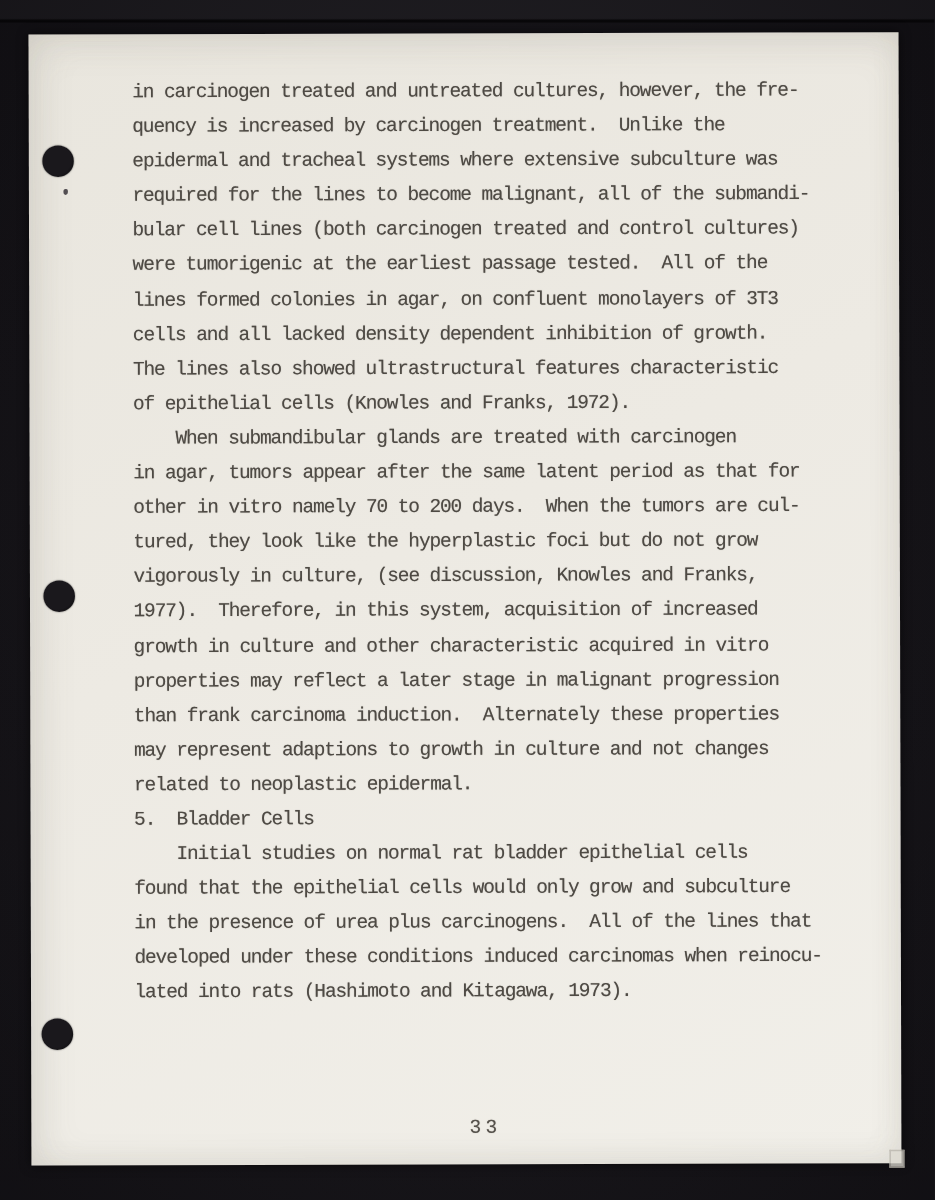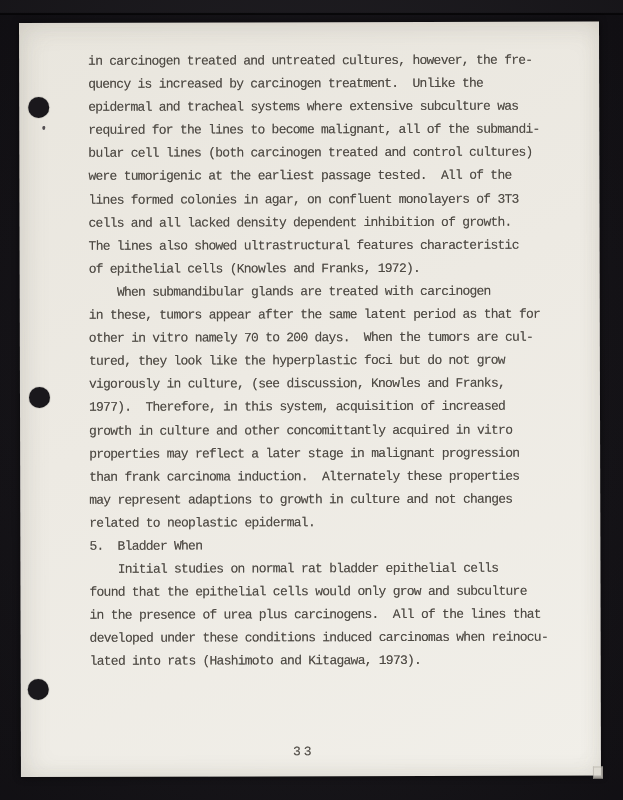--- a/index.html
+++ b/index.html
@@ -67,21 +67,21 @@
   .line {
     white-space: pre;
     height: 23.1px;
   }
   .u {
     text-decoration-thickness: 1px;
     text-underline-offset: 3px;
   }
   .pagenum {
     position: absolute;
-    left: 272px; top: 722px;
+    left: 292px; top: 722px;
     color: #56524c;
     font-size: 13px;
     letter-spacing: 3px;
     text-shadow: 0 0 0.6px rgba(86,81,74,0.5);
   }
   .corner-mark {
     position: absolute;
     left: 572px; top: 745px;
     width: 8px; height: 10px;
     border: 1px solid #b7b3aa;
@@ -105,31 +105,31 @@
         <div class="line"><span>quency is increased by carcinogen treatment.  Unlike the</span></div>
         <div class="line"><span>epidermal and tracheal systems where extensive subculture was</span></div>
         <div class="line"><span>required for the lines to become malignant, all of the submandi-</span></div>
         <div class="line"><span>bular cell lines (both carcinogen treated and control cultures)</span></div>
         <div class="line"><span>were tumorigenic at the earliest passage tested.  All of the</span></div>
         <div class="line"><span>lines formed colonies in agar, on confluent monolayers of 3T3</span></div>
         <div class="line"><span>cells and all lacked density dependent inhibition of growth.</span></div>
         <div class="line"><span>The lines also showed ultrastructural features characteristic</span></div>
         <div class="line"><span>of epithelial cells (Knowles and Franks, 1972).</span></div>
         <div class="line"><span>    When submandibular glands are treated with carcinogen</span></div>
-        <div class="line"><span class="u">in</span><span> </span><span class="u">these</span><span>, tumors appear after the same latent period as that for</span></div>
+        <div class="line"><span class="u">in</span><span> </span><span class="u">agar</span><span>, tumors appear after the same latent period as that for</span></div>
         <div class="line"><span>other </span><span class="u">in</span><span> </span><span class="u">vitro</span><span> namely 70 to 200 days.  When the tumors are cul-</span></div>
         <div class="line"><span>tured, they look like the hyperplastic foci but do not grow</span></div>
         <div class="line"><span>vigorously in culture, (see discussion, Knowles and Franks,</span></div>
         <div class="line"><span>1977).  Therefore, in this system, acquisition of increased</span></div>
-        <div class="line"><span>growth in culture and other concomittantly acquired </span><span class="u">in</span><span> </span><span class="u">vitro</span></div>
+        <div class="line"><span>growth in culture and other characteristic acquired </span><span class="u">in</span><span> </span><span class="u">vitro</span></div>
         <div class="line"><span>properties may reflect a later stage in malignant progression</span></div>
         <div class="line"><span>than frank carcinoma induction.  Alternately these properties</span></div>
         <div class="line"><span>may represent adaptions to growth in culture and not changes</span></div>
         <div class="line"><span>related to neoplastic epidermal.</span></div>
-        <div class="line"><span>5.  </span><span class="u">Bladder When</span></div>
+        <div class="line"><span>5.  </span><span class="u">Bladder Cells</span></div>
         <div class="line"><span>    Initial studies on normal rat bladder epithelial cells</span></div>
         <div class="line"><span>found that the epithelial cells would only grow and subculture</span></div>
         <div class="line"><span>in the presence of urea plus carcinogens.  All of the lines that</span></div>
         <div class="line"><span>developed under these conditions induced carcinomas when reinocu-</span></div>
         <div class="line"><span>lated into rats (Hashimoto and Kitagawa, 1973).</span></div>
       </div>
     <div class="pagenum">33</div>
     <div class="corner-mark"></div>
   </div>
 </div>

